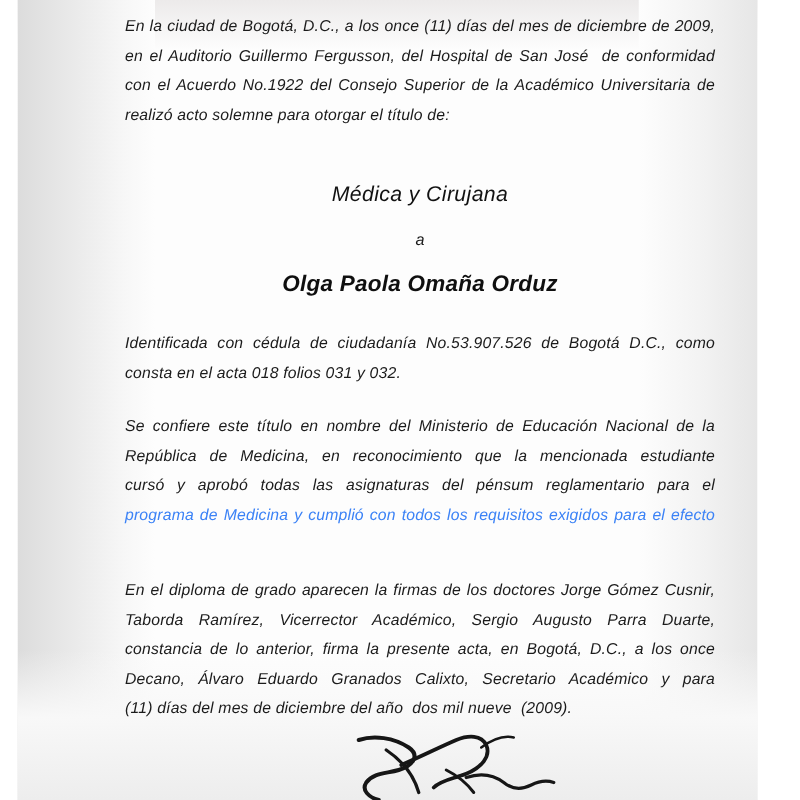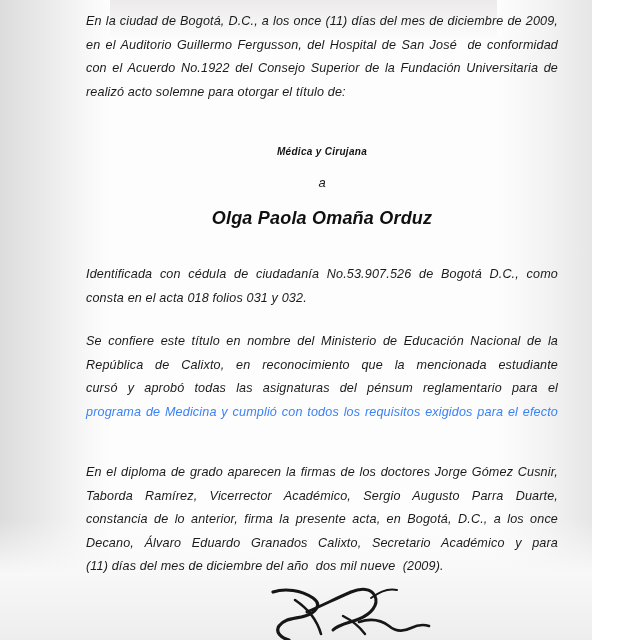--- a/index.html
+++ b/index.html
@@ -7,20 +7,21 @@
     padding: 0;
     background: #ffffff;
   }
   #page {
     position: relative;
     width: 592px;
     height: 640px;
     overflow: hidden;
     background: #fdfdfd;
     font-family: "Liberation Sans", "DejaVu Sans", sans-serif;
+    margin-left: 14px;
   }
   
   #scan-shade-left {
     position: absolute;
     left: 0; top: 0;
     width: 110px; height: 640px;
     background: linear-gradient(to right, #dcdcdc 0%, #e8e8e8 35%, #f7f7f7 78%, #fdfdfd 100%);
     pointer-events: none;
   }
   #scan-shade-right {
@@ -72,23 +73,23 @@
     white-space: pre-wrap;
   }
   .line.flush { text-align-last: left; }
 
   .faded { color: #3b82f6; }
 
   .center-block {
     text-align: center;
   }
   .title-degree {
-    font-size: 10px;
+    font-size: 17px;
     font-style: italic;
-    font-weight: bold;
+    font-weight: normal;
     color: #121212;
     letter-spacing: 0.3px;
   }
   .title-a {
     font-size: 13px;
     font-style: italic;
     color: #1b1b1b;
   }
   .title-name {
     font-size: 18px;
@@ -115,38 +116,38 @@
   <div id="scan-shade-top"></div>
   <div id="scan-shade-left"></div>
   <div id="scan-shade-right"></div>
   <div id="scan-shade-bottom"></div>
 
   <div id="content">
 
     <div class="para" style="position:absolute; left:0; top:10px; width:472px;">
       <span class="line">En la ciudad de Bogotá, D.C., a los once (11) días del mes de diciembre de 2009,</span>
       <span class="line">en el Auditorio Guillermo Fergusson, del Hospital de San José  de conformidad</span>
-      <span class="line">con el Acuerdo No.1922 del Consejo Superior de la Fundación Universitaria de</span>
+      <span class="line">con el Acuerdo No.1922 del Consejo Superior de la Académico Universitaria de</span>
       <span class="line flush">realizó acto solemne para otorgar el título de:</span>
     </div>
 
     <div class="center-block" style="position:absolute; left:0; top:146px; width:472px;">
       <div class="title-degree">Médica y Cirujana</div>
       <div class="title-a" style="margin-top:18px;">a</div>
       <div class="title-name" style="margin-top:18px;">Olga Paola Omaña Orduz</div>
     </div>
 
     <div class="para" style="position:absolute; left:0; top:263px; width:472px;">
       <span class="line">Identificada con cédula de ciudadanía No.53.907.526 de Bogotá D.C., como</span>
       <span class="line flush">consta en el acta 018 folios 031 y 032.</span>
     </div>
 
     <div class="para" style="position:absolute; left:0; top:330px; width:472px;">
       <span class="line">Se confiere este título en nombre del Ministerio de Educación Nacional de la</span>
-      <span class="line">República de Calixto, en reconocimiento que la mencionada estudiante</span>
+      <span class="line">República de Medicina, en reconocimiento que la mencionada estudiante</span>
       <span class="line">cursó y aprobó todas las asignaturas del pénsum reglamentario para el</span>
       <span class="line faded">programa de Medicina y cumplió con todos los requisitos exigidos para el efecto</span>
     </div>
 
     <div class="para" style="position:absolute; left:0; top:461px; width:472px;">
       <span class="line">En el diploma de grado aparecen la firmas de los doctores Jorge Gómez Cusnir,</span>
       <span class="line">Taborda Ramírez, Vicerrector Académico, Sergio Augusto Parra Duarte,</span>
       <span class="line">constancia de lo anterior, firma la presente acta, en Bogotá, D.C., a los once</span>
       <span class="line">Decano, Álvaro Eduardo Granados Calixto, Secretario Académico y para</span>
       <span class="line flush">(11) días del mes de diciembre del año  dos mil nueve  (2009).</span>

